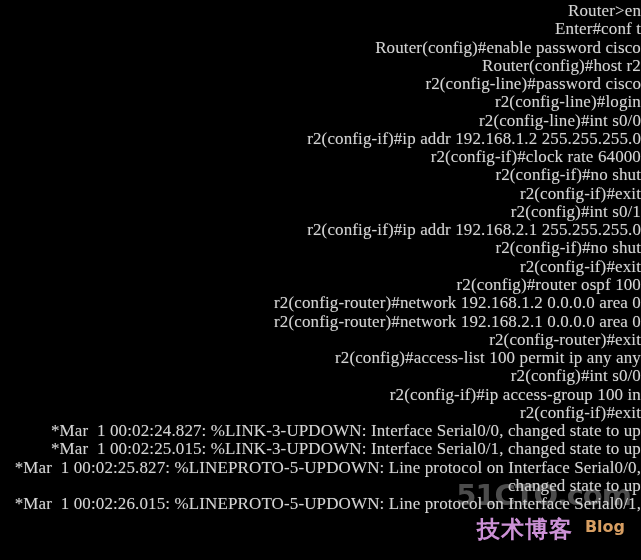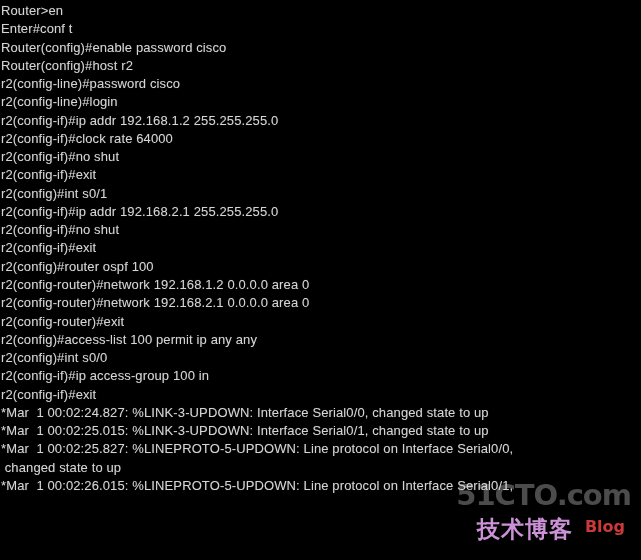--- a/index.html
+++ b/index.html
@@ -26,27 +26,28 @@
     left: 0;
     top: 0;
     width: 641px;
     padding: 2px 0 0 1px;
     box-sizing: border-box;
     z-index: 2;
   }
   .console-line {
     display: block;
     color: #d4d4d4;
-    font-family: Liberation Sans, sans-serif;
-    font-size: 13px;
+    font-family: Liberation Serif, serif;
+    font-size: 17px;
     line-height: 18.28px;
     height: 18.28px;
     letter-spacing: 0.12px;
     white-space: pre;
     text-shadow: 0 0 1px rgba(190,190,190,0.35);
+    text-align: right;
   }
   
   #watermark {
     position: absolute;
     right: 6px;
     bottom: 2px;
     z-index: 1;
     width: 210px;
     height: 78px;
     pointer-events: none;
@@ -76,21 +77,21 @@
     opacity: 0.85;
     line-height: 26px;
   }
   .wm-blog {
     position: absolute;
     right: 10px;
     top: 38px;
     font-family: "DejaVu Sans", "Liberation Sans", sans-serif;
     font-weight: bold;
     font-size: 16px;
-    color: #ef4444;
+    color: #fdba74;
     opacity: 0.85;
     line-height: 18px;
   }
 </style>
 </head>
 <body>
 
 <div id="terminal" style="background: rgb(0, 0, 0);">
 
   <div id="watermark">
@@ -99,20 +100,21 @@
     <div class="wm-blog">Blog</div>
   </div>
 
   <div id="console-output" style="color: rgb(212, 212, 212);">
       <div class="console-line">Router&gt;en</div>
       <div class="console-line">Enter#conf t</div>
       <div class="console-line">Router(config)#enable password cisco</div>
       <div class="console-line">Router(config)#host r2</div>
       <div class="console-line">r2(config-line)#password cisco</div>
       <div class="console-line">r2(config-line)#login</div>
+      <div class="console-line">r2(config-line)#int s0/0</div>
       <div class="console-line">r2(config-if)#ip addr 192.168.1.2 255.255.255.0</div>
       <div class="console-line">r2(config-if)#clock rate 64000</div>
       <div class="console-line">r2(config-if)#no shut</div>
       <div class="console-line">r2(config-if)#exit</div>
       <div class="console-line">r2(config)#int s0/1</div>
       <div class="console-line">r2(config-if)#ip addr 192.168.2.1 255.255.255.0</div>
       <div class="console-line">r2(config-if)#no shut</div>
       <div class="console-line">r2(config-if)#exit</div>
       <div class="console-line">r2(config)#router ospf 100</div>
       <div class="console-line">r2(config-router)#network 192.168.1.2 0.0.0.0 area 0</div>

